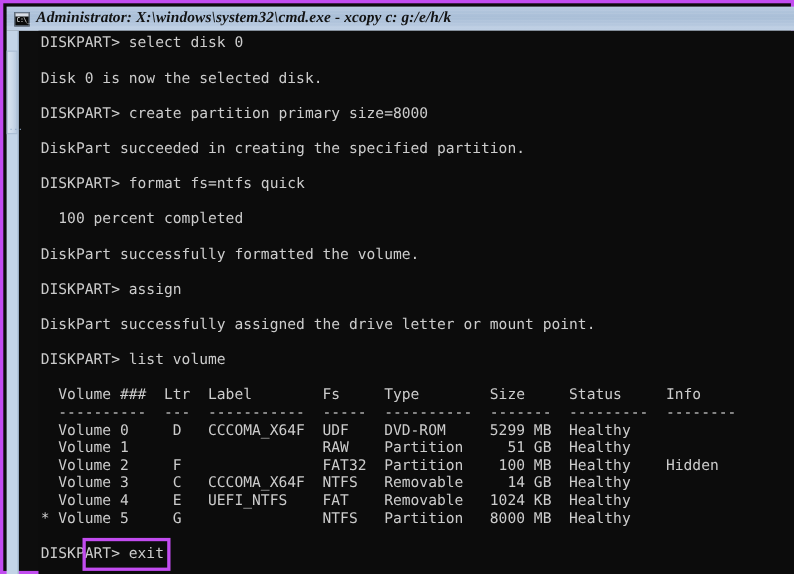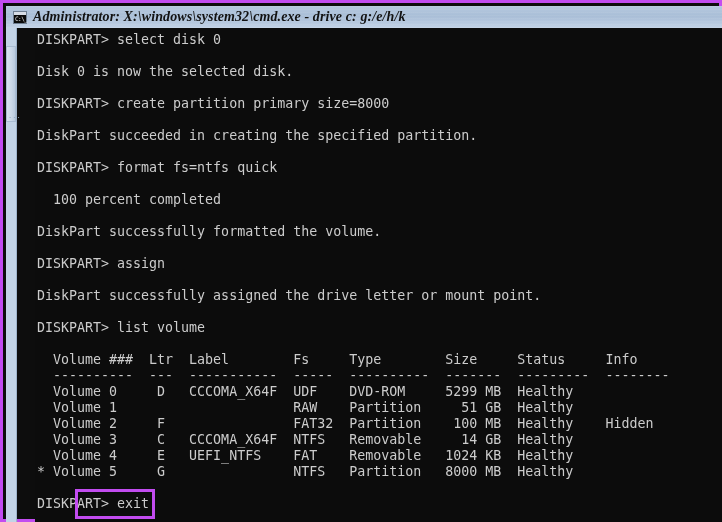--- a/index.html
+++ b/index.html
@@ -163,21 +163,21 @@
 </head>
 <body>
 
 <div id="window-frame" style="border-color: rgb(194, 76, 240);">
 
   <div id="title-bar">
     <div id="title-icon">
       <div class="icon-topbar"></div>
       <div class="icon-text">C:\_</div>
     </div>
-    <div id="title-text">Administrator: X:\windows\system32\cmd.exe - drive  c: g:/e/h/k</div>
+    <div id="title-text">Administrator: X:\windows\system32\cmd.exe - xcopy  c: g:/e/h/k</div>
   </div>
 
   <div id="scrollbar">
     <div id="scrollbar-thumb"></div>
     <div id="scrollbar-dots">···</div>
   </div>
 
   <div id="console" style="background: rgb(12, 12, 12);">
     <div id="console-lines" style="color: rgb(204, 204, 204);"><span class="cline">DISKPART&gt; select disk 0</span><span class="cline blank"> </span><span class="cline">Disk 0 is now the selected disk.</span><span class="cline blank"> </span><span class="cline">DISKPART&gt; create partition primary size=8000</span><span class="cline blank"> </span><span class="cline">DiskPart succeeded in creating the specified partition.</span><span class="cline blank"> </span><span class="cline">DISKPART&gt; format fs=ntfs quick</span><span class="cline blank"> </span><span class="cline">  100 percent completed</span><span class="cline blank"> </span><span class="cline">DiskPart successfully formatted the volume.</span><span class="cline blank"> </span><span class="cline">DISKPART&gt; assign</span><span class="cline blank"> </span><span class="cline">DiskPart successfully assigned the drive letter or mount point.</span><span class="cline blank"> </span><span class="cline">DISKPART&gt; list volume</span><span class="cline blank"> </span><span class="cline">  Volume ###  Ltr  Label        Fs     Type        Size     Status     Info</span><span class="cline">  ----------  ---  -----------  -----  ----------  -------  ---------  --------</span><span class="cline">  Volume 0     D   CCCOMA_X64F  UDF    DVD-ROM     5299 MB  Healthy</span><span class="cline">  Volume 1                      RAW    Partition     51 GB  Healthy</span><span class="cline">  Volume 2     F                FAT32  Partition    100 MB  Healthy    Hidden</span><span class="cline">  Volume 3     C   CCCOMA_X64F  NTFS   Removable     14 GB  Healthy</span><span class="cline">  Volume 4     E   UEFI_NTFS    FAT    Removable   1024 KB  Healthy</span><span class="cline">* Volume 5     G                NTFS   Partition   8000 MB  Healthy</span><span class="cline blank"> </span><span class="cline">DISKPART&gt; exit</span></div>
   </div>

